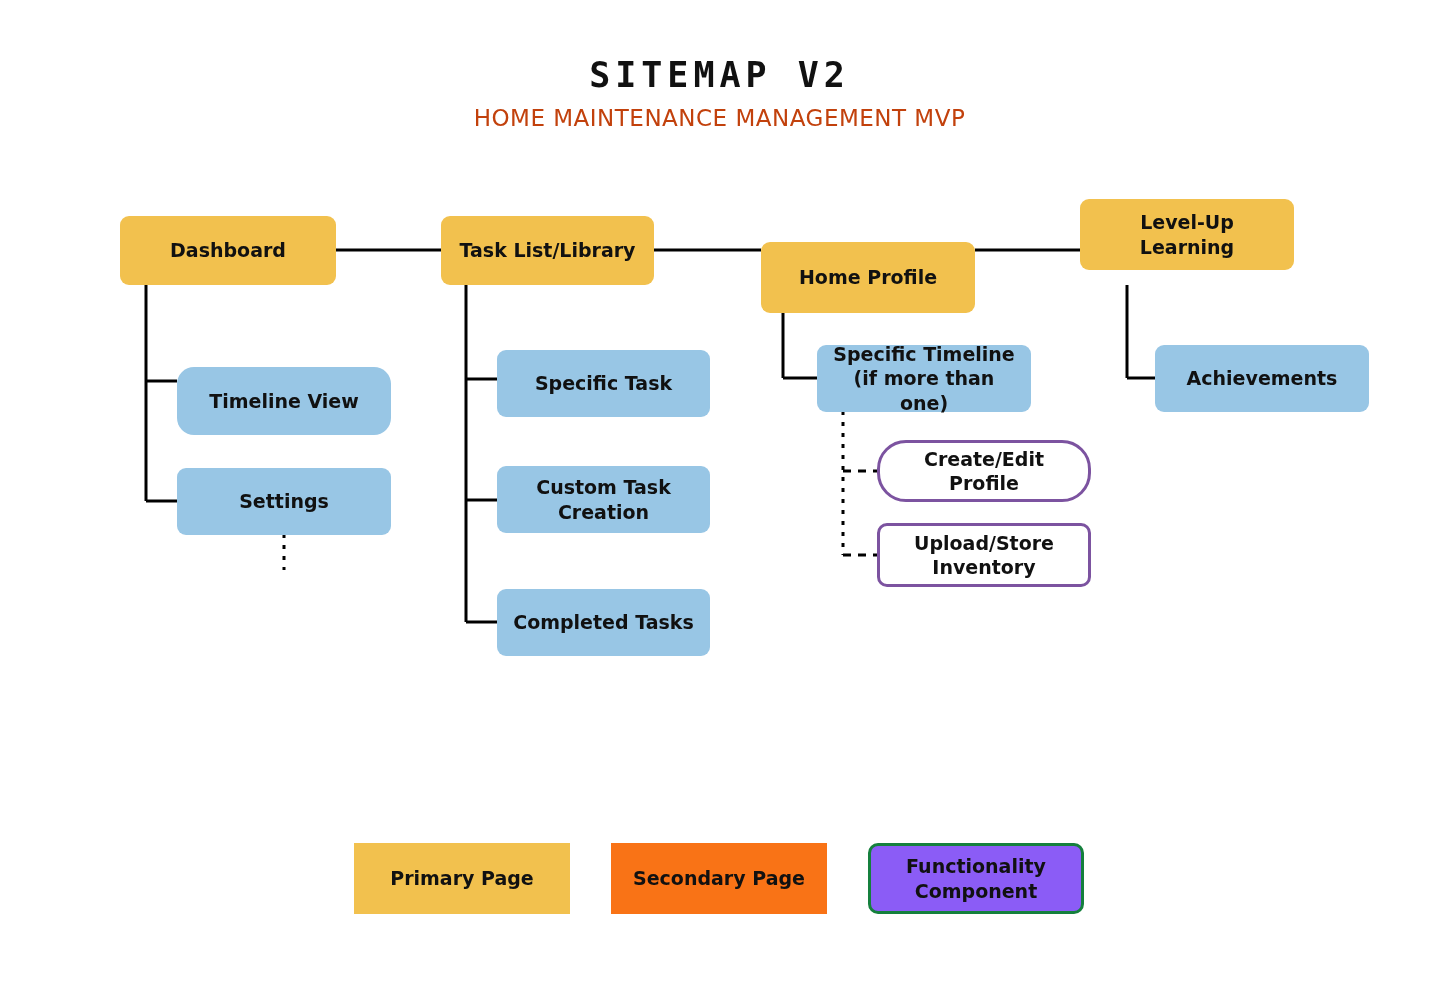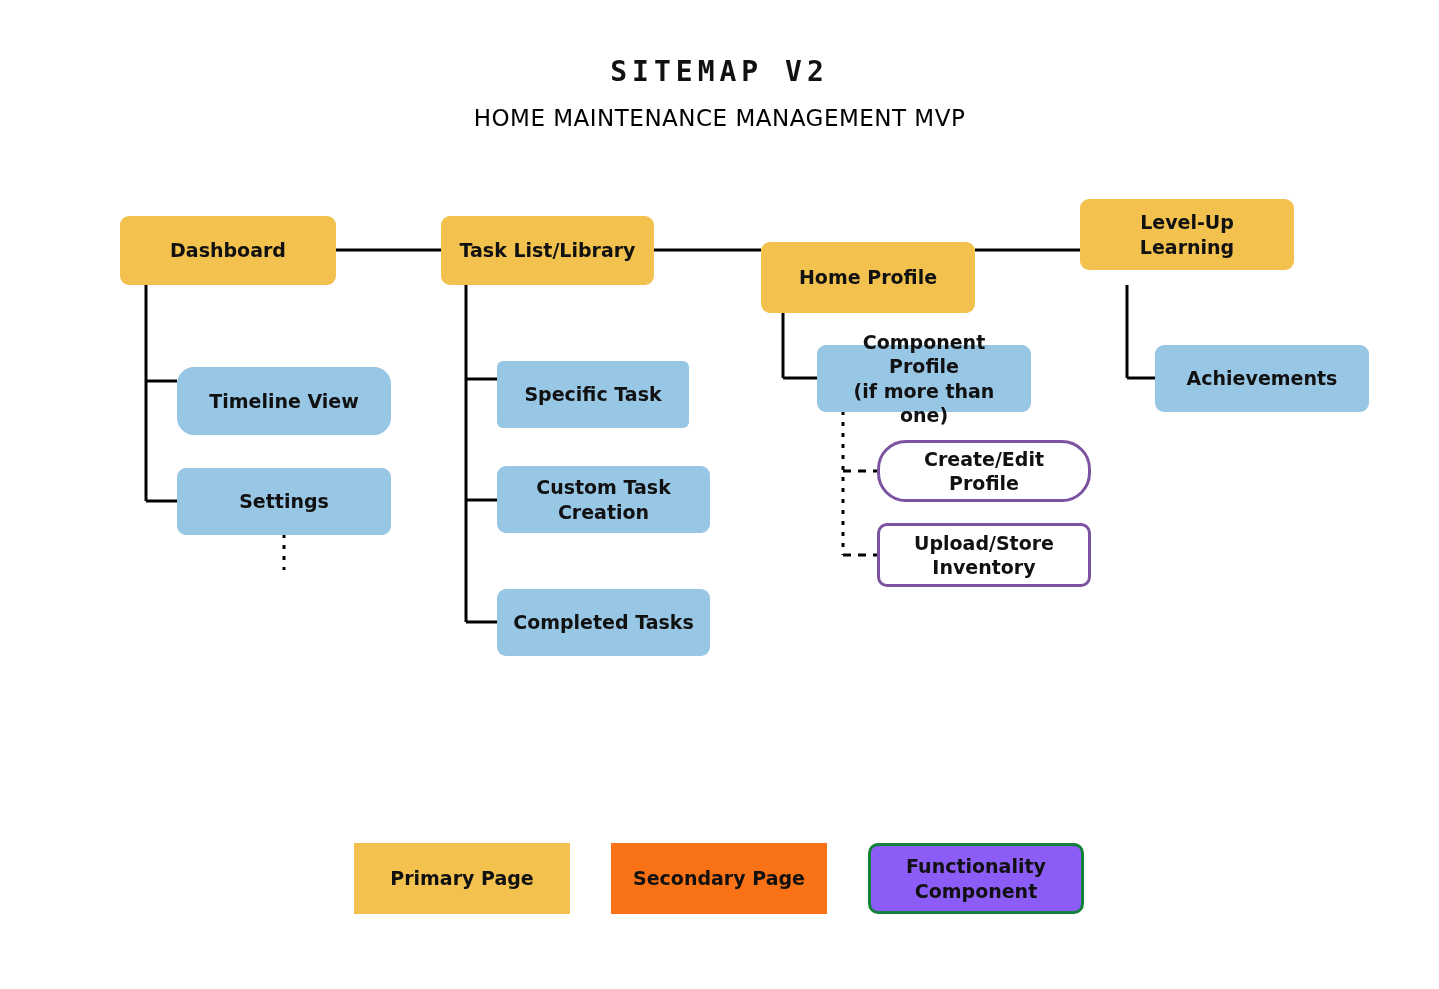--- a/index.html
+++ b/index.html
@@ -25,35 +25,35 @@
   }
 
   
   .title {
     position: absolute;
     left: 0;
     width: 1439px;
     text-align: center;
     font-family: "DejaVu Sans Mono", "Liberation Mono", monospace;
     font-weight: 700;
-    font-size: 28px;
+    font-size: 35px;
     letter-spacing: 5px;
     color: #111111;
     top: 55px;
     white-space: pre;
   }
   .subtitle {
     position: absolute;
     left: 0;
     width: 1439px;
     text-align: center;
     font-size: 23px;
     font-weight: 400;
     letter-spacing: 0.5px;
-    color: #000000;
+    color: #c2410c;
     top: 105px;
   }
 
   
   svg.links {
     position: absolute;
     left: 0; top: 0;
     width: 1439px;
     height: 989px;
     pointer-events: none;
@@ -170,28 +170,28 @@
   <div class="node primary" style="left:441px; top:216px; width:213px; height:69px;">Task List/Library</div>
 
   <div class="node primary" style="left:761px; top:214px; width:214px; height:71px;margin-top:28px;">Home Profile</div>
 
   <div class="node primary" style="left:1080px; top:199px; width:214px; height:71px;">Level-Up Learning</div>
 
   <div class="node secondary" style="left:177px; top:367px; width:214px; height:68px;border-radius:17px;">Timeline View</div>
 
   <div class="node secondary" style="left:177px; top:468px; width:214px; height:67px;">Settings</div>
 
-  <div class="node secondary" style="left:497px; top:361px; width:192px; height:67px;border-radius:6px;">Specific Task</div>
+  <div class="node secondary" style="left:497px; top:350px; width:213px; height:67px;">Specific Task</div>
 
   <div class="node secondary" style="left:497px; top:466px; width:213px; height:67px;">Custom Task
 Creation</div>
 
   <div class="node secondary" style="left:497px; top:589px; width:213px; height:67px;">Completed Tasks</div>
 
-  <div class="node secondary" style="left:817px; top:345px; width:214px; height:67px;">Component Profile
+  <div class="node secondary" style="left:817px; top:345px; width:214px; height:67px;">Specific Timeline
 (if more than one)</div>
 
   <div class="node secondary" style="left:1155px; top:345px; width:214px; height:67px;">Achievements</div>
 
 
   <div class="node functionality" style="left:877px; top:440px; width:214px; height:62px;border-radius:29px;">Create/Edit Profile</div>
 
   <div class="node functionality" style="left:877px; top:523px; width:214px; height:64px;">Upload/Store
 Inventory</div>
 

